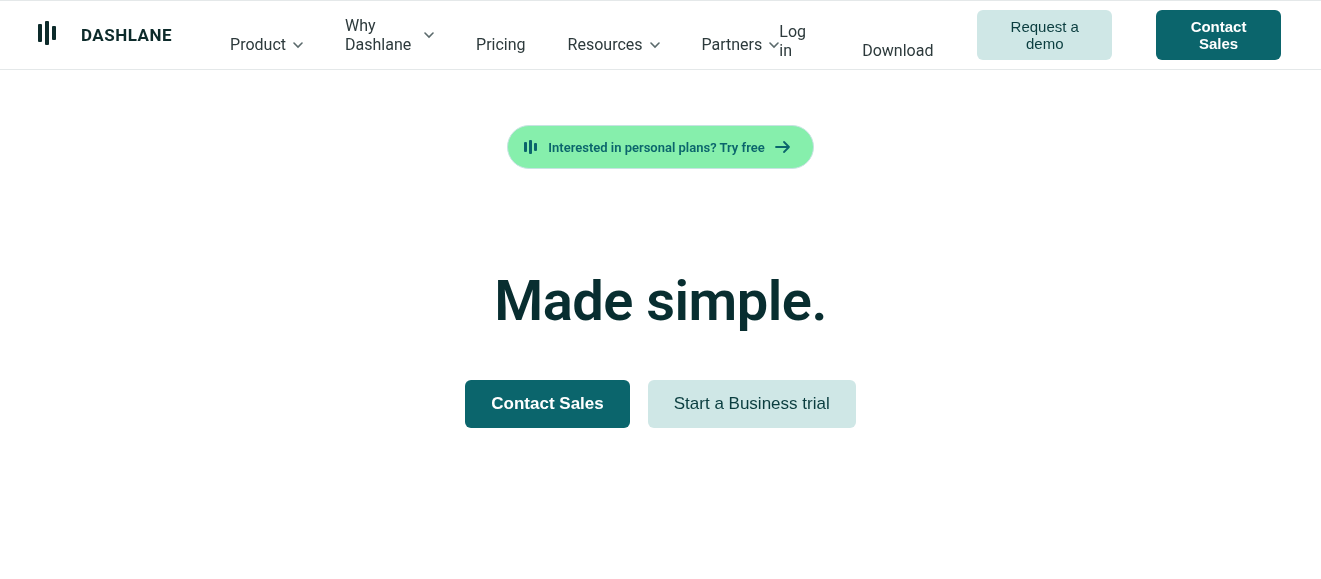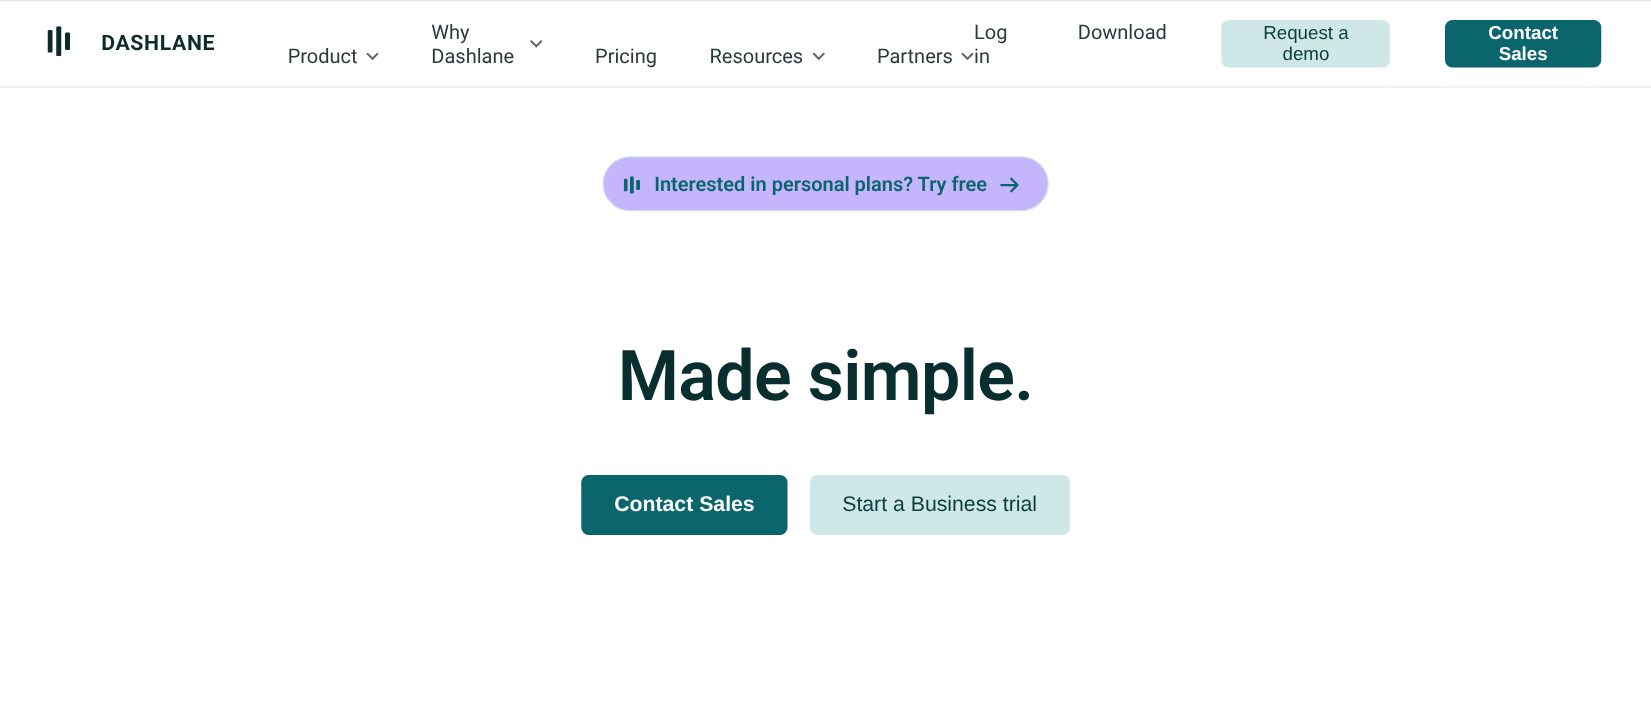--- a/index.html
+++ b/index.html
@@ -45,33 +45,33 @@
     cursor: pointer;
   }
   .chev {
     width: 10px; height: 10px;
     display: inline-block;
   }
   .chev svg { display:block; }
   .nav-right {
     margin-left: auto;
     display: flex;
-    align-items: flex-start;
+    align-items: flex-end;
     gap: 44px;
   }
   .nav-link {
     font-size: 16px;
     color: #2d3a3c;
     cursor: pointer;
   }
   .btn {
     display: inline-flex;
     align-items: center;
     justify-content: center;
-    height: 38px;
+    height: 50px;
     padding: 0 18px;
     border-radius: 6px;
     font-size: 15px;
     font-weight: 500;
     cursor: pointer;
     border: none;
   }
   .btn-soft {
     background: #cfe7e6;
     color: #0a3d3f;
@@ -86,24 +86,24 @@
     text-align: center;
     padding-top: 55px;
   }
   .pill {
     display: inline-flex;
     align-items: center;
     gap: 10px;
     height: 44px;
     padding: 0 22px 0 16px;
     border: 1px solid #c7e3e2;
-    background: #c4b5fd;
+    background: #86efac;
     border-radius: 999px;
     color: #0b656c;
-    font-size: 16px;
+    font-size: 13px;
     font-weight: 600;
     cursor: pointer;
   }
   .pill .mini-logo { width:14px; height:14px; }
   .pill .arrow { width:16px; height:14px; }
   h1.hero-title {
     font-size: 56px;
     line-height: 1.1;
     font-weight: 600;
     letter-spacing: -0.5px;

